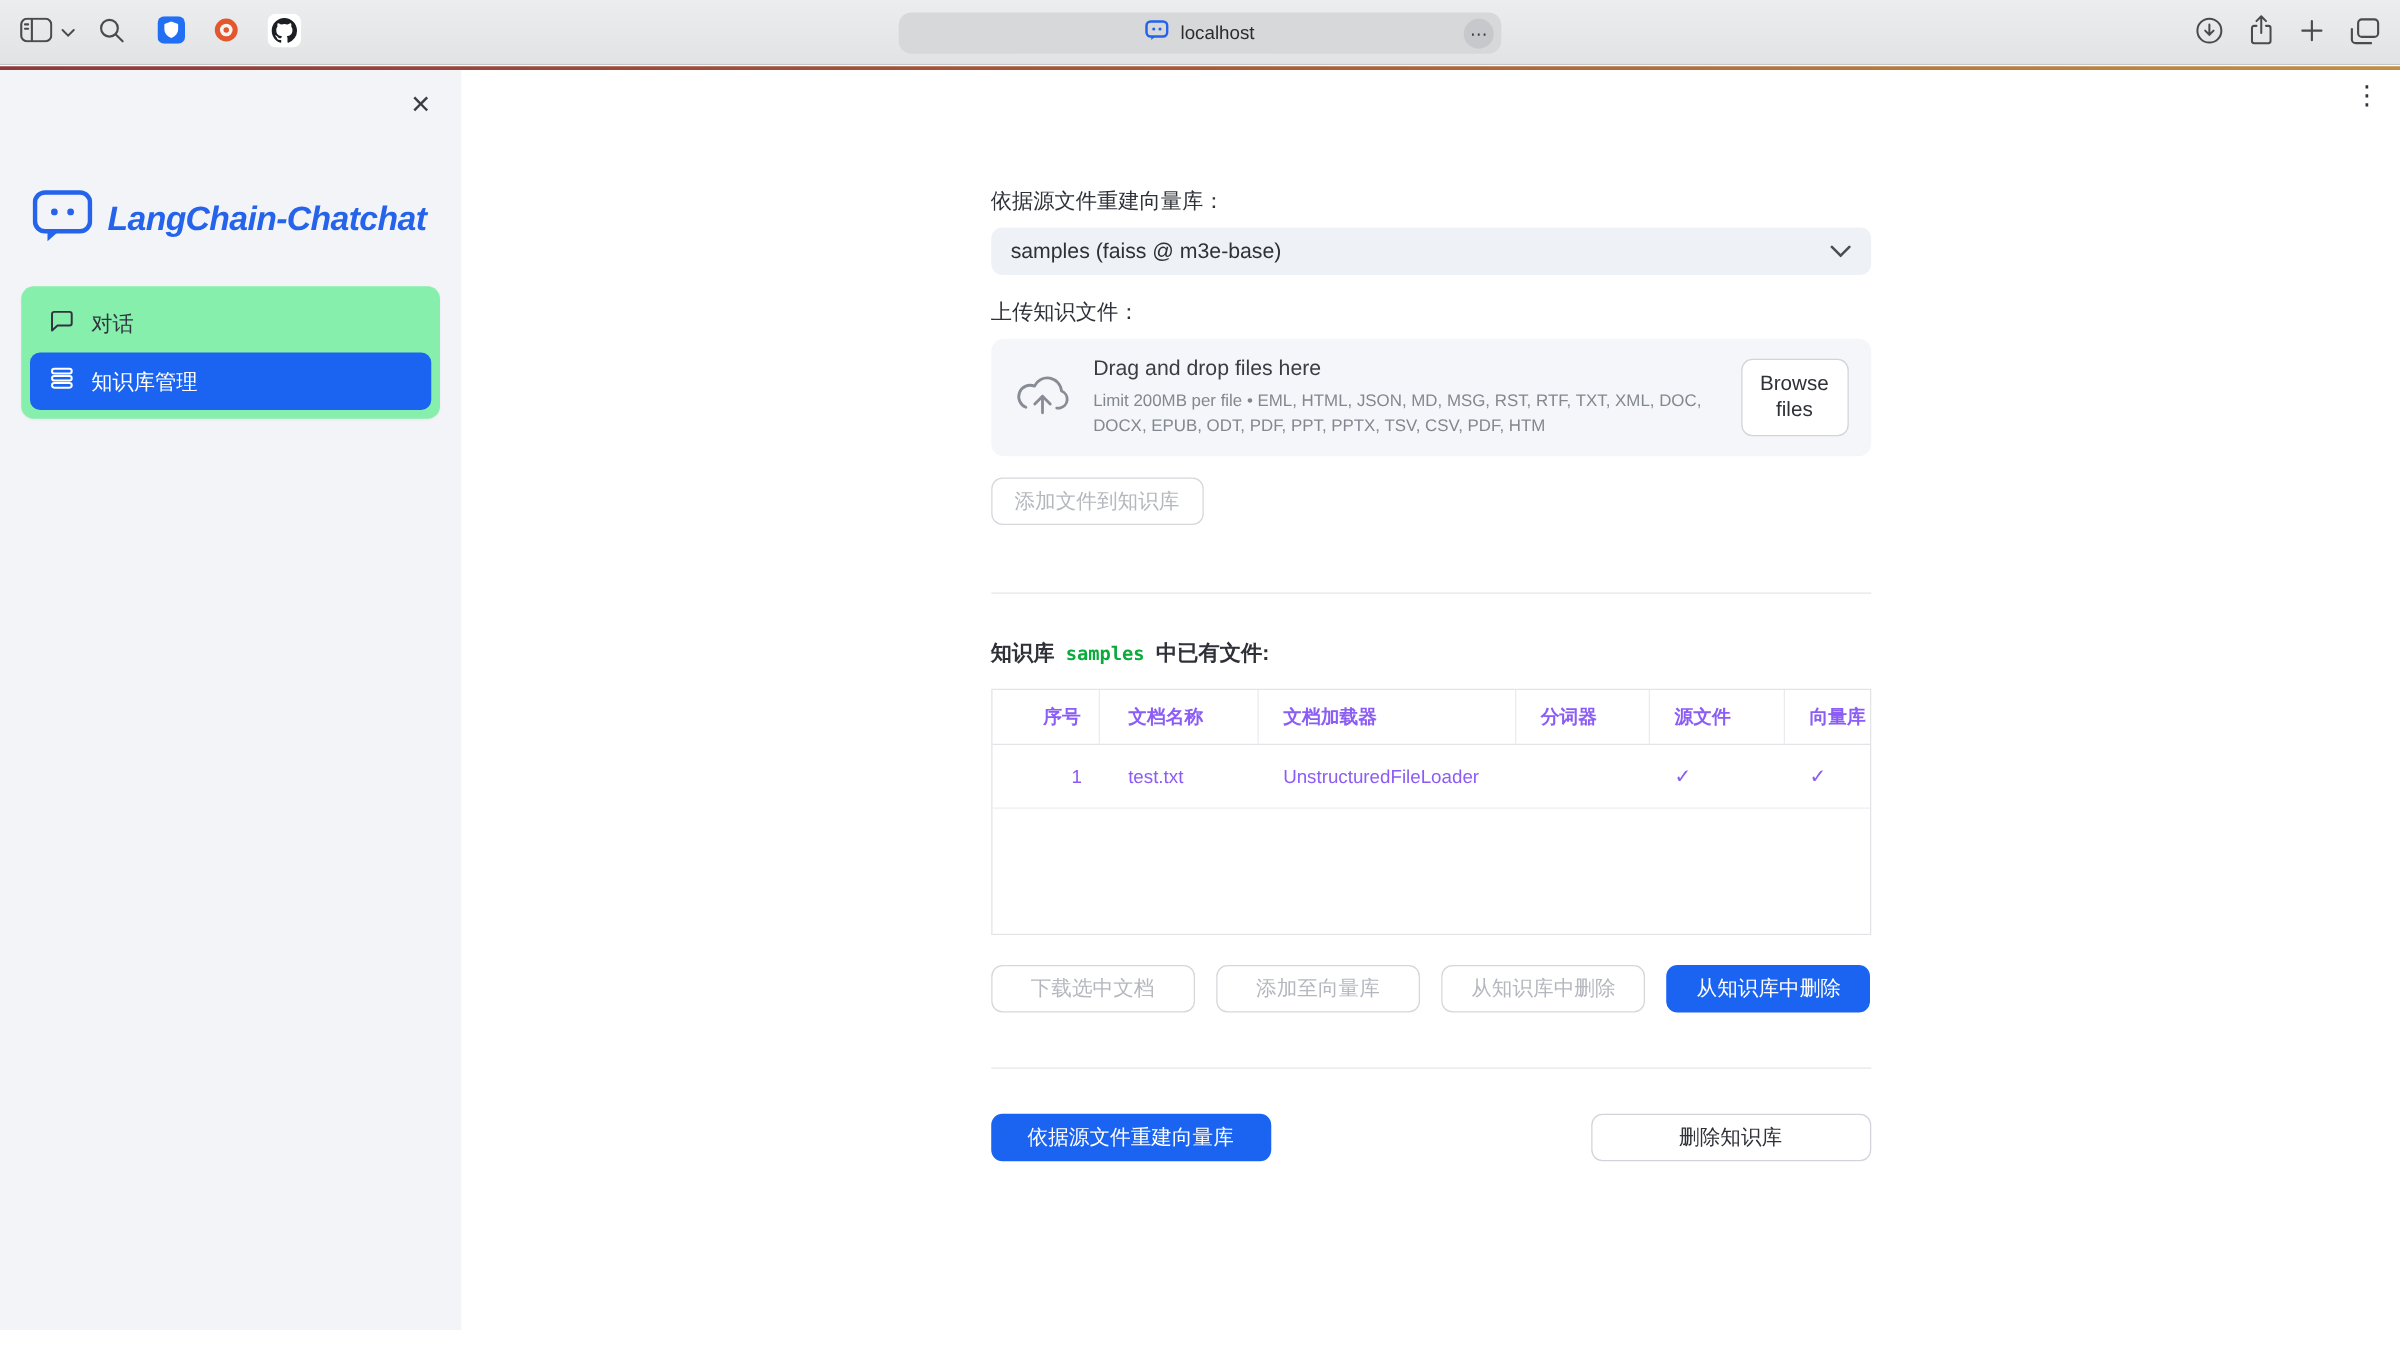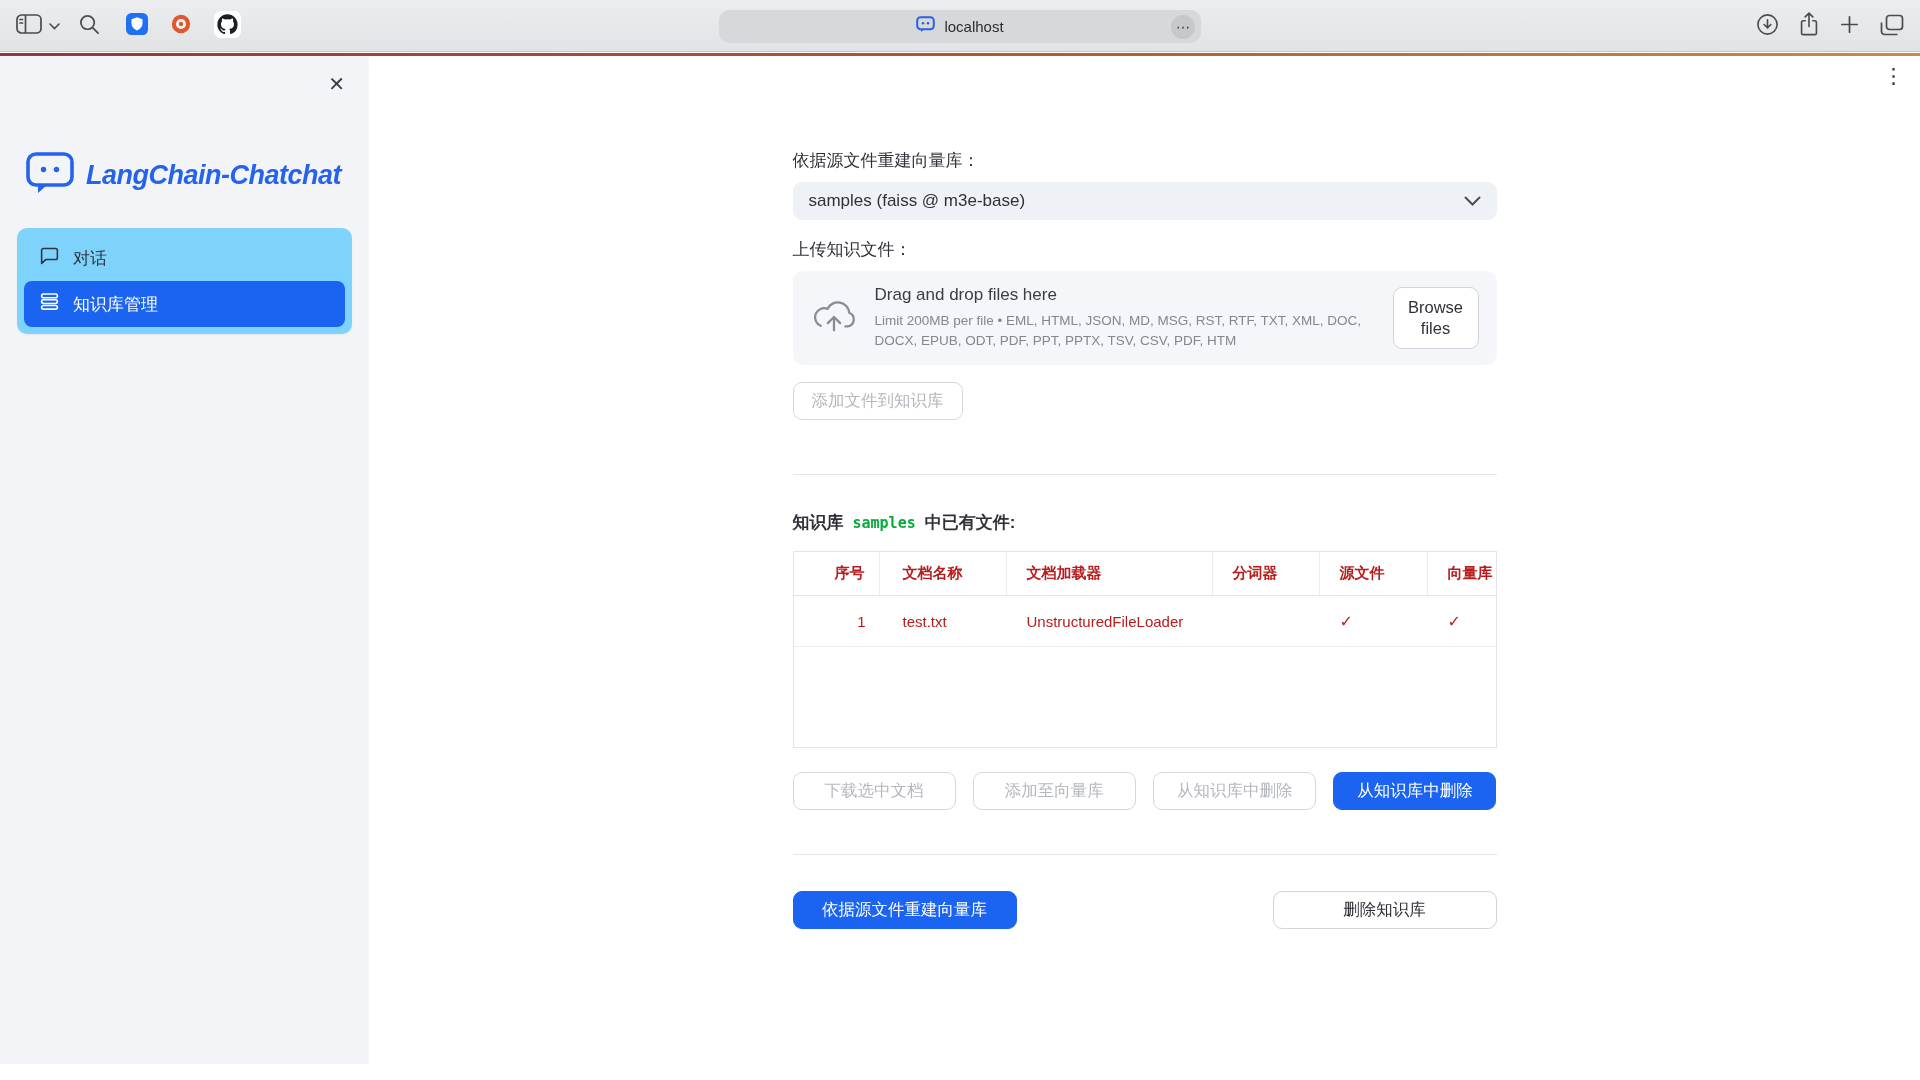--- a/index.html
+++ b/index.html
@@ -47,21 +47,21 @@
   .sidebar-close {
     position:absolute; top:18px; right:24px; background:none; border:none;
     font-size:20px; color:#3b3d45; cursor:pointer; line-height:1;
   }
   .logo-row { display:flex; align-items:center; gap:12px; padding:96px 0 0 26px; }
   .logo-text {
     font-size:27px; font-weight:700; font-style:italic; color:#2563eb; letter-spacing:-0.5px;
     white-space:nowrap;
   }
   .menu-card {
-    margin:30px 17px 0 17px; background:#7dd3fc; border-radius:10px; padding:7px;
+    margin:30px 17px 0 17px; background:#86efac; border-radius:10px; padding:7px;
     box-shadow:0 1px 2px rgba(0,0,0,0.05);
     font-family:Liberation Serif, serif;
   }
   .menu-item {
     display:flex; align-items:center; gap:13px; height:46px; padding:0 15px;
     border-radius:8px; font-size:17px; color:#31333f; cursor:pointer;
   }
   .menu-item.active { background:#1b64f2; color:#ffffff; }
 
   
@@ -121,21 +121,21 @@
 
   .info-box {
     margin-top:14px; background:#e7f2fc; border-radius:9px; padding:16px 18px;
     font-size:17px; color:#1b74cf; height:55px; display:flex; align-items:center;
   }
 
   .tbl { margin-top:17px; border:1px solid #e2e4e8; background:#fff; }
   .tbl-head { display:flex; height:44px; border-bottom:1px solid #e2e4e8; }
   .tbl-row { display:flex; height:51px; border-bottom:1px solid #eceef1; }
   .tbl-fill { height:100px; }
-  .tc { display:flex; align-items:center; padding-left:20px; font-size:15px; color:#b91c1c; overflow:hidden; white-space:nowrap; }
+  .tc { display:flex; align-items:center; padding-left:20px; font-size:15px; color:#8b5cf6; overflow:hidden; white-space:nowrap; }
   .th { font-weight:600; border-right:1px solid #e9ebee; }
   .th:last-child { border-right:none; }
   .c0 { width:86px; justify-content:flex-end; padding-left:0; padding-right:14px; }
   .c1 { width:127px; padding-left:23px; }
   .c2 { width:206px; }
   .c3 { width:107px; }
   .c4 { width:108px; }
   .c5 { flex:1; }
   .check { font-size:16px; }
 

